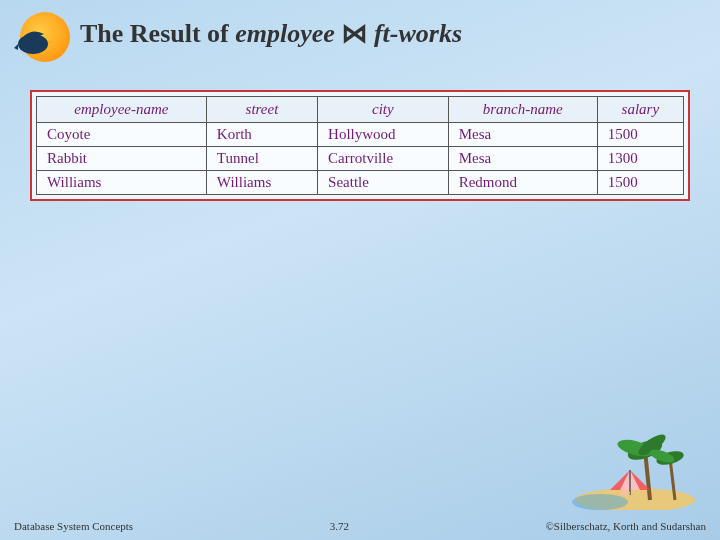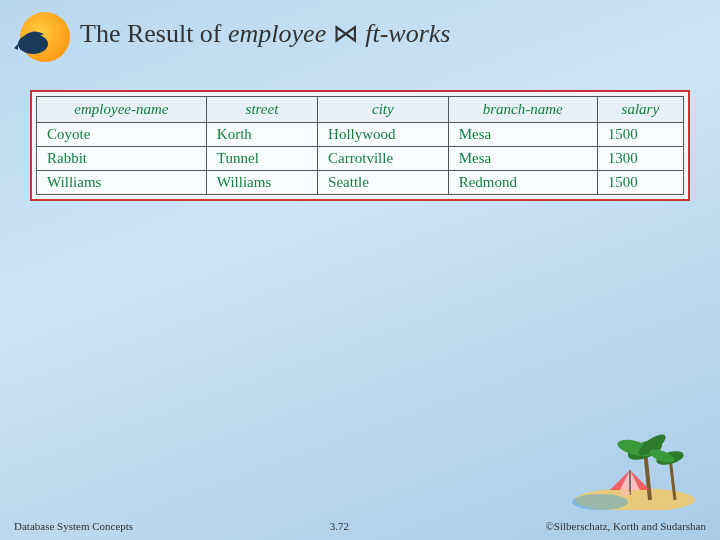--- a/index.html
+++ b/index.html
@@ -39,21 +39,21 @@
       color: #333;
       font-size: 20px;
     }
 
     
     .title {
       position: absolute;
       top: 18px;
       left: 80px;
       font-size: 26px;
-      font-weight: normal;
+      font-weight: bold;
       color: #333;
       white-space: nowrap;
     }
 
     .title-italic {
       font-style: italic;
     }
 
     
     .table-container {
@@ -63,21 +63,21 @@
       right: 30px;
       border: 2px solid #cc3333;
       background: #f0f8ff;
       padding: 4px;
     }
 
     .result-table {
       width: 100%;
       border-collapse: collapse;
       font-size: 15px;
-      color: #15803d;
+      color: #701a75;
     }
 
     .result-table thead tr th {
       font-style: italic;
       font-weight: normal;
       border: 1px solid #555;
       padding: 4px 10px;
       background: #e8f0f8;
       text-align: center;
     }

